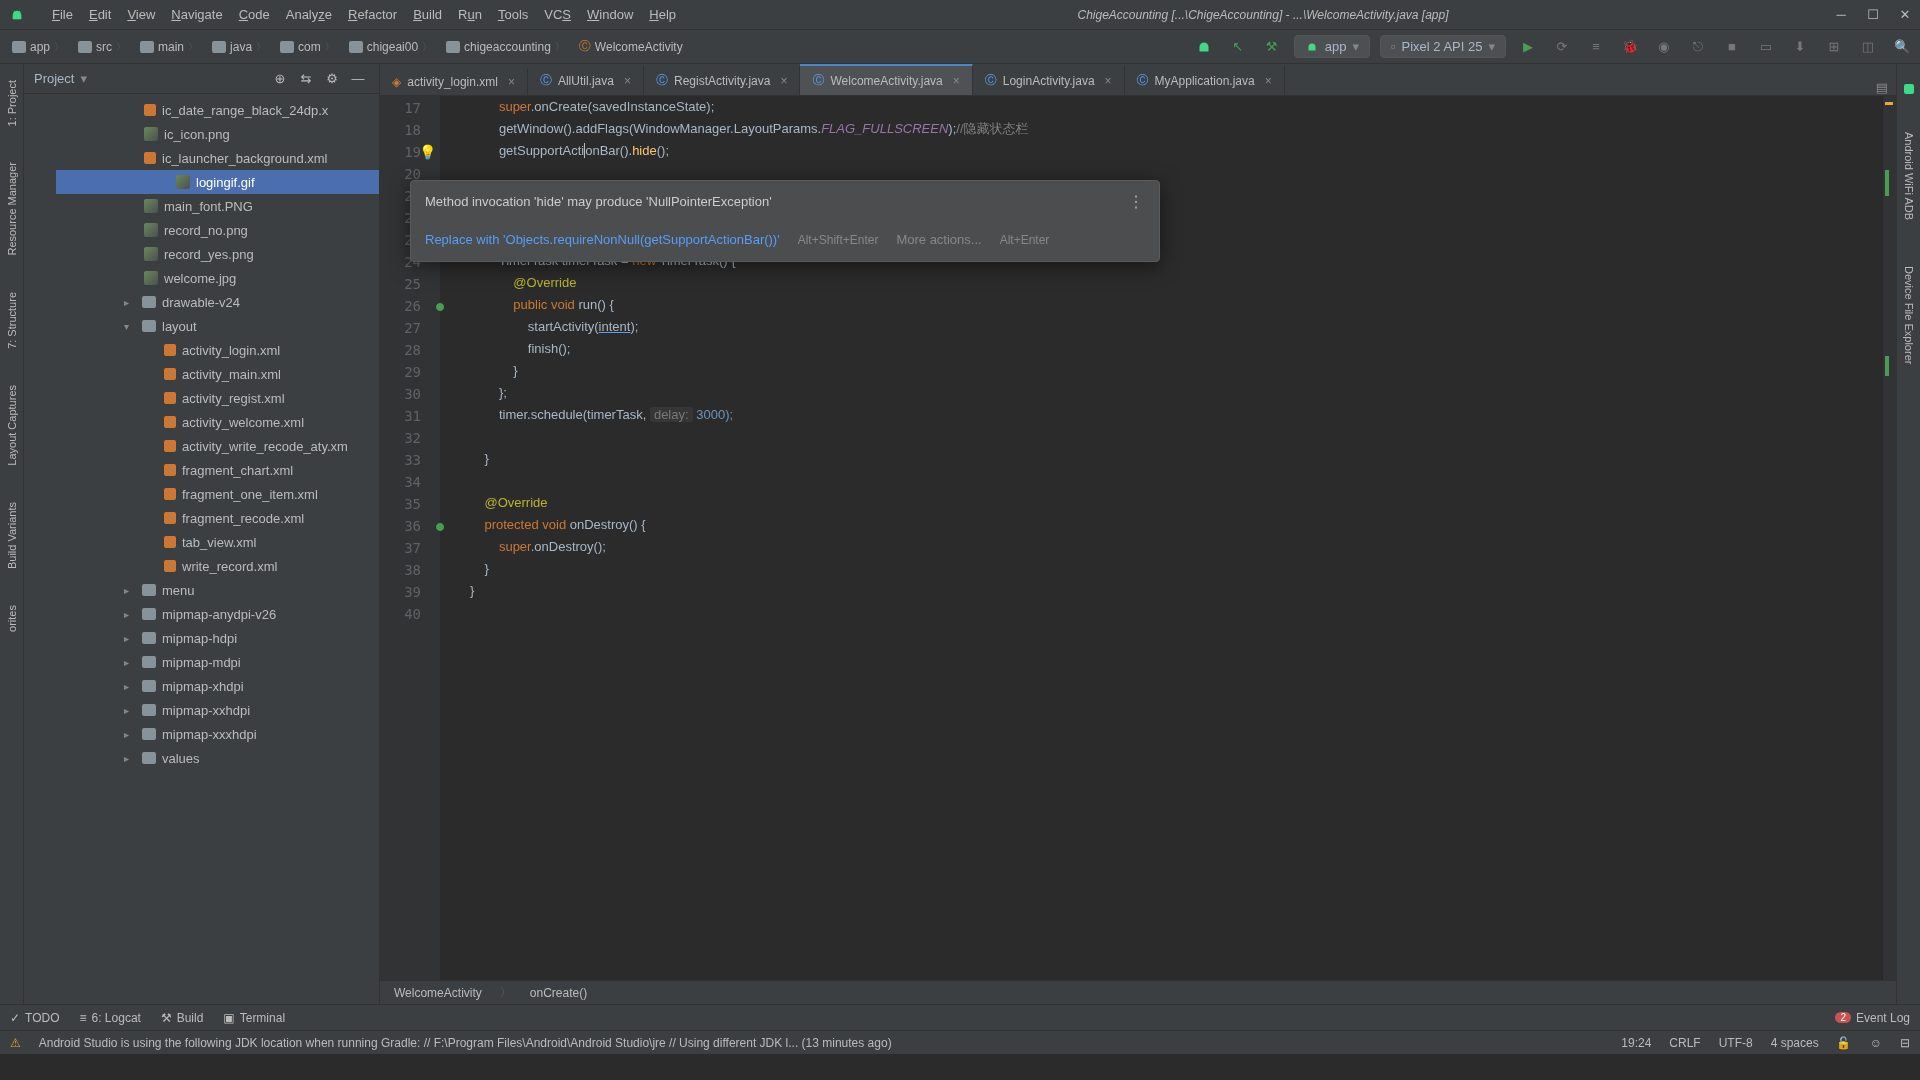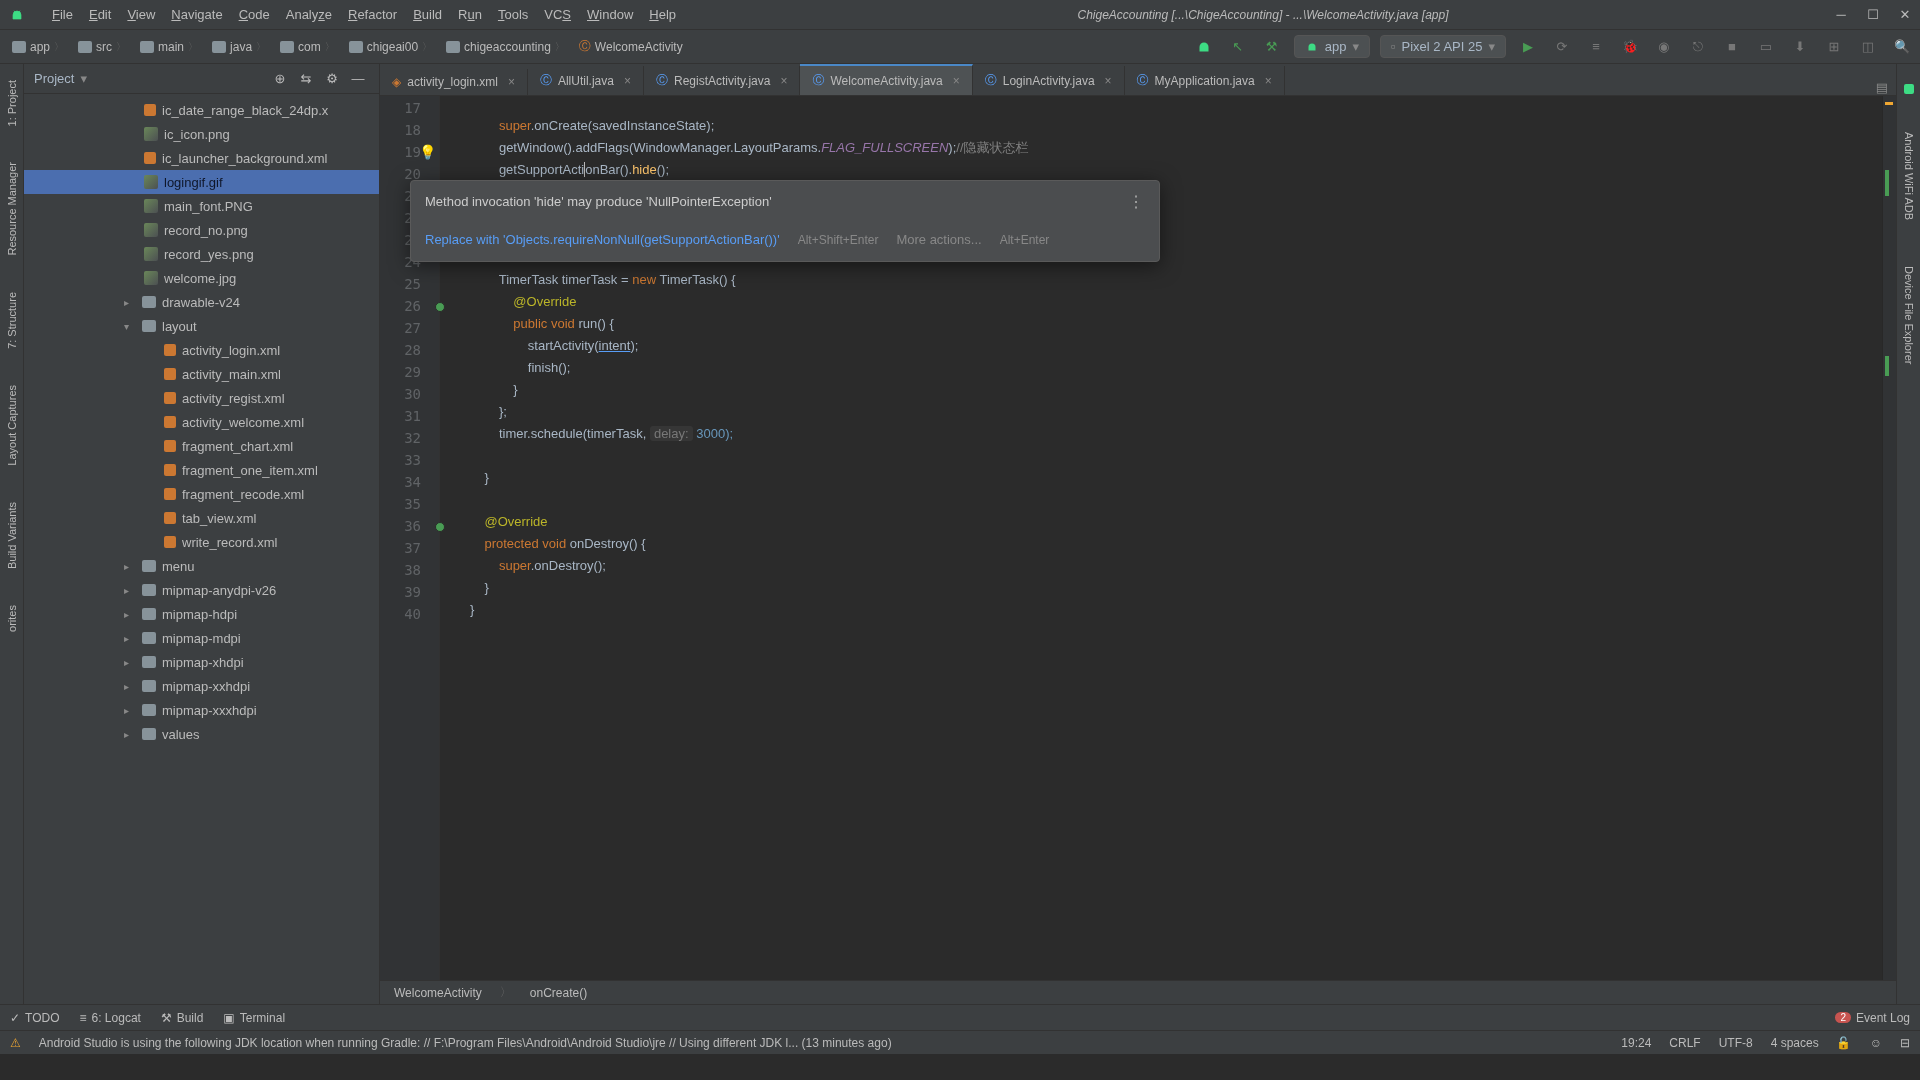--- a/index.html
+++ b/index.html
@@ -35,42 +35,42 @@
 .left-rail { width: 24px; background: #3c3f41; border-right: 1px solid #323232; display:flex; flex-direction:column; align-items:center; padding-top:8px; gap:20px; }
 .rail-label { writing-mode: vertical-rl; transform: rotate(180deg); color: #bbb; font-size: 11px; padding: 8px 2px; cursor:pointer; }
 
 
 .project-panel { width: 356px; background: #3c3f41; border-right: 1px solid #323232; display: flex; flex-direction: column; }
 .panel-header { height: 30px; display: flex; align-items: center; padding: 0 10px; border-bottom: 1px solid #323232; }
 .panel-header .icon-btn { width: 22px; height: 22px; display:flex; align-items:center; justify-content:center; color:#bbb; cursor:pointer; margin-left:4px; }
 .panel-header .ptitle { flex: 1; display:flex; align-items:center; gap:6px; }
 .tree { flex: 1; overflow-y: auto; padding: 4px 0; }
 .tree-item { display: flex; align-items: center; height: 24px; padding-left: 120px; gap: 6px; cursor: pointer; color: #bbb; font-size: 13px; }
-.tree-item.selected { background: #4b6eaf; color: #0f172a; }
+.tree-item.selected { background: #4b6eaf; color: #ffffff; margin-left: 32px; }
 .tree-item.folder { padding-left: 100px; }
 .tree-item .arrow { width: 12px; color: #888; font-size: 10px; }
 .file-icon { width: 14px; height: 14px; display: inline-flex; align-items:center; justify-content:center; }
 .img-icon { background: linear-gradient(135deg,#6a8759,#4c5052); border-radius:2px; }
 .xml-icon { background: #cc7832; border-radius: 2px; width:12px; height:12px; }
 .folder-tree-icon { width: 14px; height: 12px; background: #87939a; border-radius: 2px; }
 
 
 .editor-area { flex: 1; display: flex; flex-direction: column; background: #2b2b2b; }
 .tabs { height: 32px; background: #3c3f41; display: flex; align-items: flex-end; border-bottom: 1px solid #323232; overflow:hidden; }
 .tab { display: flex; align-items: center; gap: 6px; padding: 6px 12px; background: #3c3f41; color: #bbb; font-size: 12px; cursor: pointer; border-right: 1px solid #323232; }
 .tab.active { background: #4e5254; border-top: 2px solid #4a88c7; }
 .tab .close { color: #888; margin-left: 4px; }
 .tab-icons-right { margin-left:auto; display:flex; align-items:center; gap:6px; padding:0 8px; }
 
 .editor-body { flex: 1; display: flex; position: relative; }
 .gutter { width: 60px; background: #313335; border-right: 1px solid #323232; padding-top: 4px; }
 .gutter .ln { height: 22px; text-align: right; padding-right: 18px; color: #606366; font-size: 14px; font-family: 'Consolas', monospace; position:relative; }
 .gutter .ln .bulb { position:absolute; right: 2px; color: #f0a732; }
 .gutter .ln .override { position:absolute; right: -6px; top:4px; width:10px; height:10px; border-radius:50%; background:#499c54; border:1px solid #2b2b2b; }
-.code { flex: 1; padding: 19px 0 0 30px; font-family: 'Consolas', monospace; font-size: 13px; line-height: 22px; position: relative; }
+.code { flex: 1; padding: 0 0 0 30px; font-family: 'Consolas', monospace; font-size: 13px; line-height: 22px; position: relative; }
 .code .line { white-space: pre; height: 22px; }
 .kw { color: #cc7832; }
 .com { color: #808080; }
 .ann { color: #bbb529; }
 .num { color: #6897bb; }
 .field { color: #9876aa; font-style: italic; }
 .method { color: #ffc66d; }
 .underline { text-decoration: underline; text-decoration-color: #589df6; }
 .hint { color: #787878; background: rgba(120,120,120,0.15); padding: 0 4px; border-radius: 3px; }
 
@@ -281,20 +281,24 @@
           <span class="file-icon xml-icon"></span>
           <span>activity_main.xml</span>
         </div>
         <div class="tree-item" style="padding-left: 140px;">
           <span class="file-icon xml-icon"></span>
           <span>activity_regist.xml</span>
         </div>
         <div class="tree-item" style="padding-left: 140px;">
           <span class="file-icon xml-icon"></span>
           <span>activity_welcome.xml</span>
+        </div>
+        <div class="tree-item" style="padding-left: 140px;">
+          <span class="file-icon xml-icon"></span>
+          <span>activity_write_recode_aty.xm</span>
         </div>
         <div class="tree-item" style="padding-left: 140px;">
           <span class="file-icon xml-icon"></span>
           <span>fragment_chart.xml</span>
         </div>
         <div class="tree-item" style="padding-left: 140px;">
           <span class="file-icon xml-icon"></span>
           <span>fragment_one_item.xml</span>
         </div>
         <div class="tree-item" style="padding-left: 140px;">

